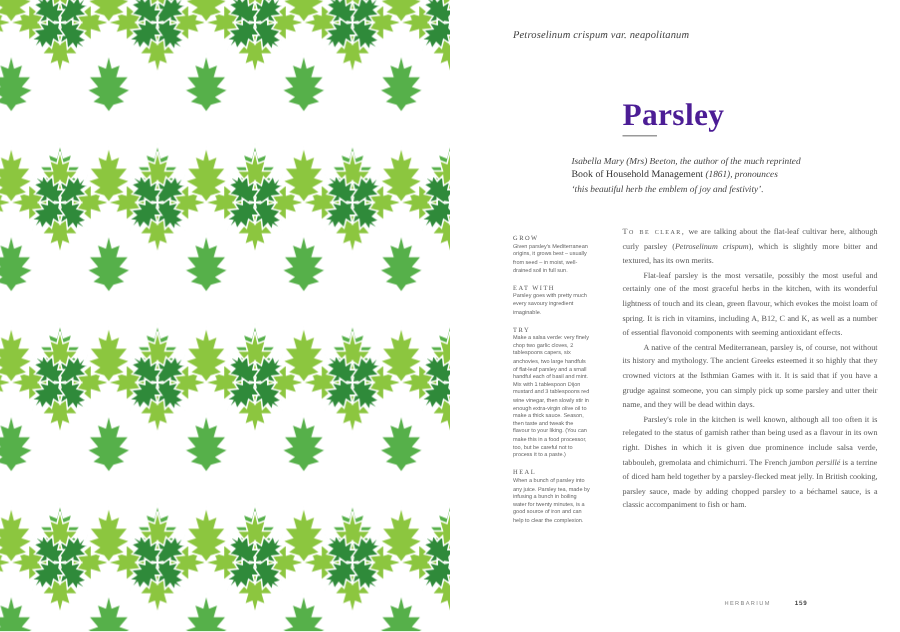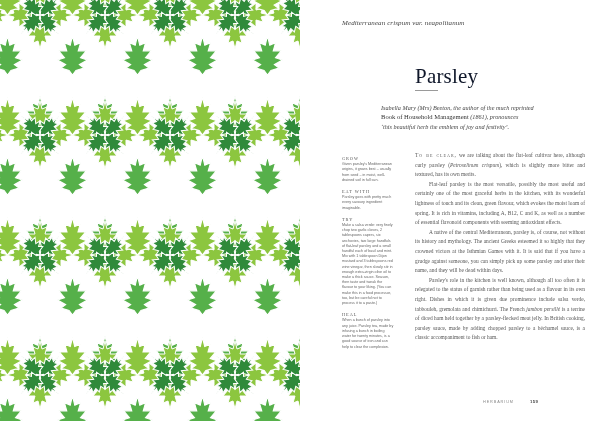--- a/index.html
+++ b/index.html
@@ -7,21 +7,21 @@
   body { position: relative; font-family: "Liberation Serif", "DejaVu Serif", serif; color: #333; }
 
   .spread { position: absolute; inset: 0; width: 600px; height: 421px; display: flex; }
 
   .left-page { position: relative; width: 300px; height: 421px; overflow: hidden; background: #fff; }
   .left-page svg { position: absolute; left: 0; top: 0; }
 
   .right-page { position: relative; width: 300px; height: 421px; background: #fff; }
 
   .species { position: absolute; left: 342px; top: 19px; font-size: 7px; font-style: italic; color: #444; letter-spacing: 0.1px; white-space: nowrap; }
-  .title { position: absolute; left: 415px; top: 64px; font-size: 21px; color: #0f172a; font-weight: normal; white-space: nowrap; letter-spacing: 0.2px; }
+  .title { position: absolute; left: 415px; top: 64px; font-size: 21px; color: #4c1d95; font-weight: bold; white-space: nowrap; letter-spacing: 0.2px; }
   .title-rule { position: absolute; left: 415px; top: 90px; width: 23px; height: 1px; background: #9a9a9a; }
 
   .intro { position: absolute; left: 381px; top: 103px; width: 180px; font-size: 6.2px; line-height: 9.4px; color: #444; }
   .intro .it { font-style: italic; }
   .intro .rm { font-style: normal; font-size: 6.6px; color: #333; }
 
   .sidebar { position: absolute; left: 342px; top: 156px; width: 52px; font-family: "Liberation Sans", "DejaVu Sans", sans-serif; font-size: 3.7px; line-height: 5.2px; color: #666; }
   .sb-section { margin-bottom: 6px; }
   .sb-head { font-family: "Liberation Serif", "DejaVu Serif", serif; font-size: 4.3px; letter-spacing: 1px; color: #555; margin-bottom: 1px; }
 
@@ -94,21 +94,21 @@
         .md { fill: #56b04a; stroke: #fff; stroke-width: 1; }
         .dk { fill: #2f8a3a; stroke: #fff; stroke-width: 1; }
       </style>
       <rect width="300" height="421" fill="url(#pat)"></rect>
     </svg>
   </div>
 
   <div class="right-page"></div>
 </div>
 
-<div class="species">Mediterranean crispum var. neapolitanum</div>
+<div class="species">Petroselinum crispum var. neapolitanum</div>
 <h1 class="title">Parsley</h1>
 <div class="title-rule"></div>
 
 <div class="intro">
   <span class="it">Isabella Mary (Mrs) Beeton, the author of the much reprinted</span>
   <br>
   <span class="rm">Book of Household Management</span>
   <span class="it">(1861), pronounces</span>
   <br>
   <span class="it">‘this beautiful herb the emblem of joy and festivity’.</span>

